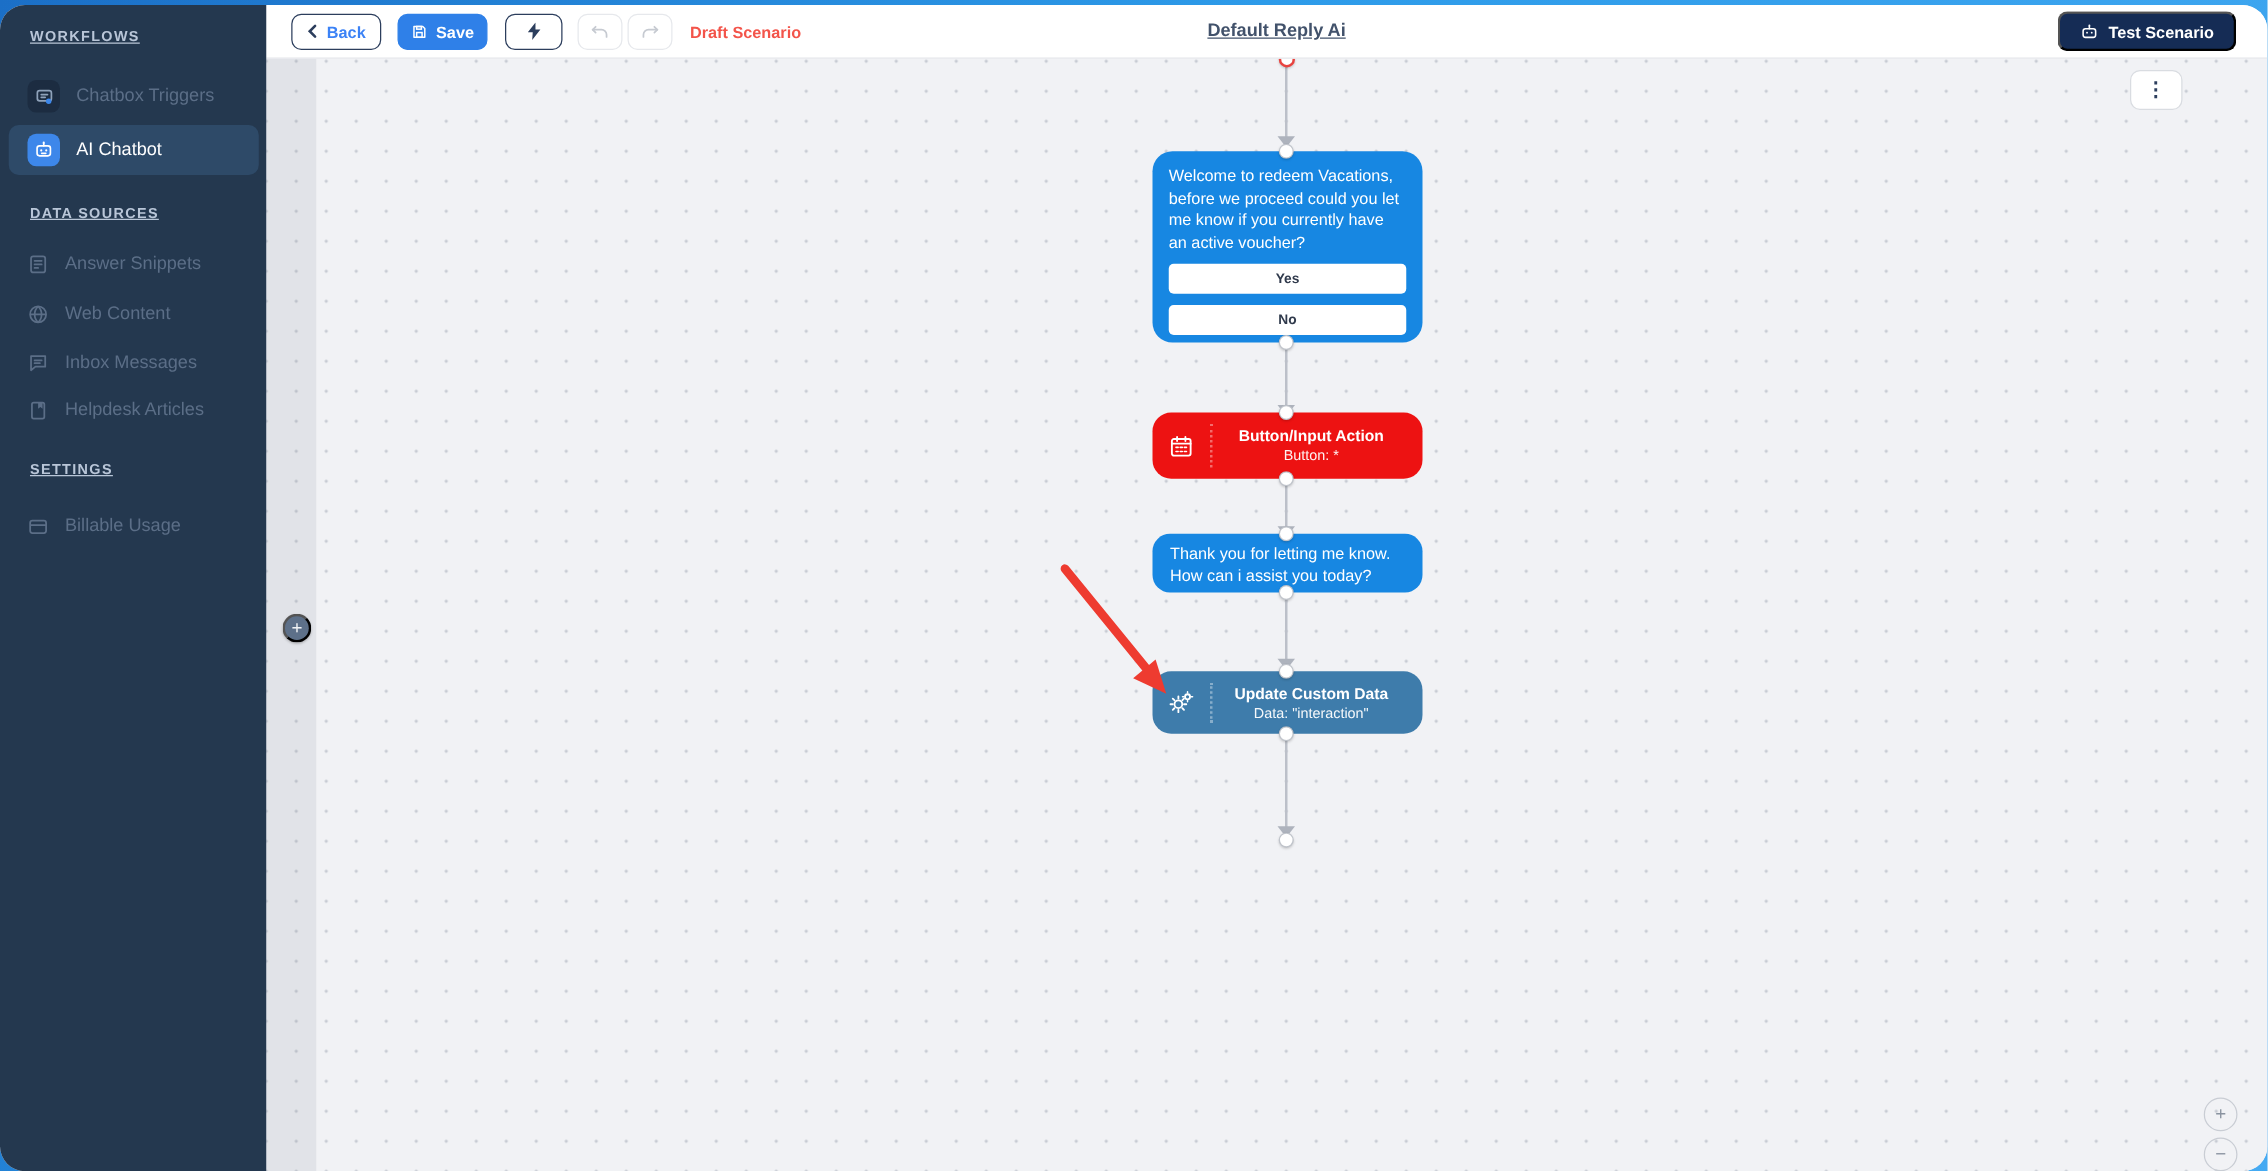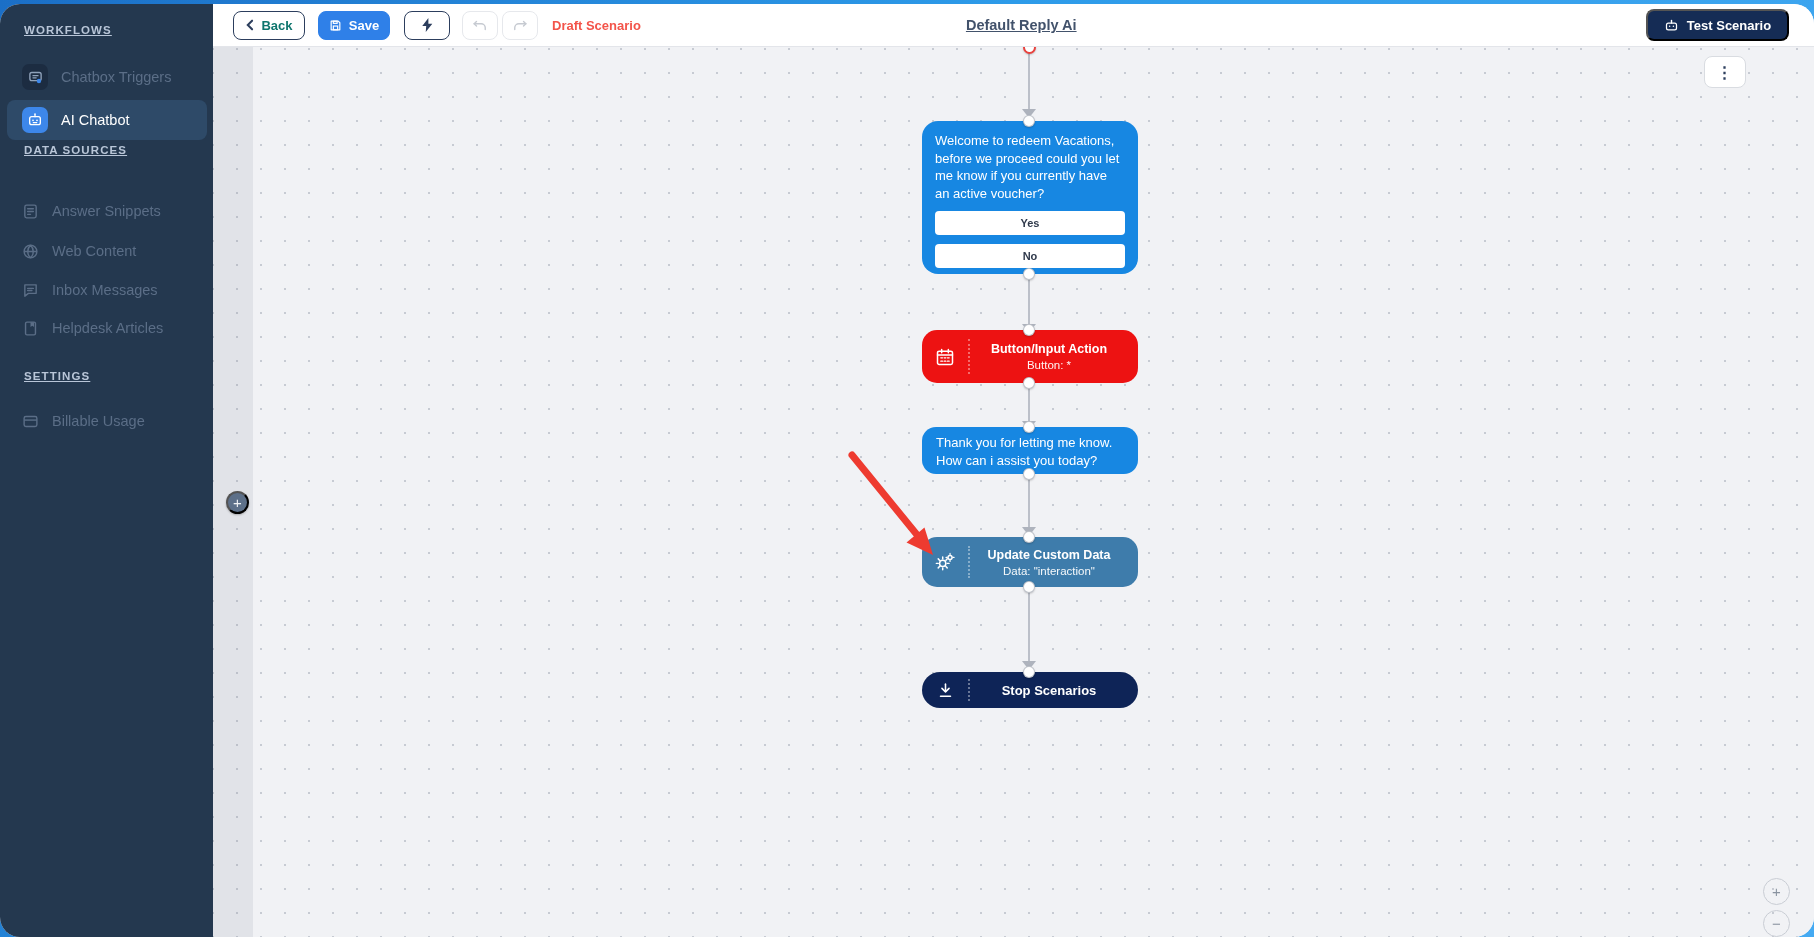--- a/index.html
+++ b/index.html
@@ -40,21 +40,21 @@
 
   
   .toolbar {
     position:absolute; top:0; left:213px; right:0; height:43px;
     background:#ffffff; border-bottom:1px solid #e3e5ea; z-index:25;
     display:flex; align-items:center;
   }
   .tb-btn {
     height:29px; border-radius:8px; display:inline-flex; align-items:center;
     justify-content:center; gap:7px; font-size:13px; font-weight:bold;
-    cursor:pointer; background:#fff; border:1.6px solid #2c3e5d; color:#0f766e;
+    cursor:pointer; background:#fff; border:1.6px solid #2c3e5d; color:#3b82f6;
   }
   .tb-btn.primary { background:#2f80e8; border-color:#2f80e8; color:#fff; }
   .tb-btn.ghost-disabled { border:1.4px solid #e6e8ec; color:#c6cad1; }
   .draft-label { color:#f3544a; font-size:13px; font-weight:bold; }
   .flow-title { color:#42526b; font-size:14.5px; font-weight:bold;text-decoration:underline; }
   .locale-select {
     height:32px; background:#f3f4f6; border:1px solid #eceef1; border-radius:8px;
     display:flex; align-items:center; cursor:pointer;
   }
   .locale-pill {
@@ -159,21 +159,21 @@
           <path d="M12 7V4" stroke-linecap="round"></path>
           <circle cx="12" cy="3" r="1.3" fill="#fff" stroke="none"></circle>
           <circle cx="9" cy="12.5" r="1.3" fill="#fff" stroke="none"></circle>
           <circle cx="15" cy="12.5" r="1.3" fill="#fff" stroke="none"></circle>
           <path d="M9.5 16h5" stroke-linecap="round"></path>
         </svg>
       </span>
       <span>AI Chatbot</span>
     </div>
 
-    <div class="side-section-title abs" style="top:140px;left:0;">DATA SOURCES</div>
+    <div class="side-section-title abs" style="top:161px;left:0;">DATA SOURCES</div>
 
     <div class="side-item" style="top:187px;">
       <span class="ic">
         <svg width="17" height="17" viewBox="0 0 24 24" fill="none" stroke="#5b6e87" stroke-width="2">
           <rect x="4" y="3" width="16" height="18" rx="2.5"></rect>
           <path d="M8 8h8M8 12h8M8 16h4" stroke-linecap="round"></path>
         </svg>
       </span>
       <span>Answer Snippets</span>
     </div>
@@ -365,33 +365,20 @@
         <div class="action-title">Update Custom Data</div>
         <div class="action-sub">Data: "interaction"</div>
       </div>
     </div>
     <div class="port" style="top:484px;"></div>
     <div class="port" style="top:534px;"></div>
 
     <div class="connector" style="top:540px;height:80px;"></div>
     <div class="conn-arrow" style="top:614px;"></div>
 
-    <div class="node action" style="top:625px;height:36px;background:#0e2457;border-radius:18px;">
-      <div class="action-icon">
-        <svg width="17" height="17" viewBox="0 0 24 24" fill="none" stroke="#fff" stroke-width="2.2" stroke-linecap="round">
-          <path d="M12 3v10"></path>
-          <path d="M7 9l5 5 5-5" stroke-linejoin="round"></path>
-          <path d="M5 20h14"></path>
-        </svg>
-      </div>
-      <div class="action-sep" style="margin:7px 0;"></div>
-      <div class="action-body" style="padding:4px 14px 4px 4px;">
-        <div class="action-title" style="font-size:13px;">Stop Scenarios</div>
-      </div>
-    </div>
     <div class="port" style="top:619px;"></div>
 
     <svg class="annotation-arrow" style="left:625px;top:398px;" width="120" height="130" viewBox="0 0 120 130">
       <path d="M14 10 L80 91" stroke="#ee3b30" stroke-width="7" stroke-linecap="round" fill="none"></path>
       <polygon points="95,110 68.5,97.5 86.5,82.5" fill="#ee3b30"></polygon>
     </svg>
 
     <button class="zoom-btn" style="right:24px;bottom:32px;">
       <span>+</span>
     </button>

